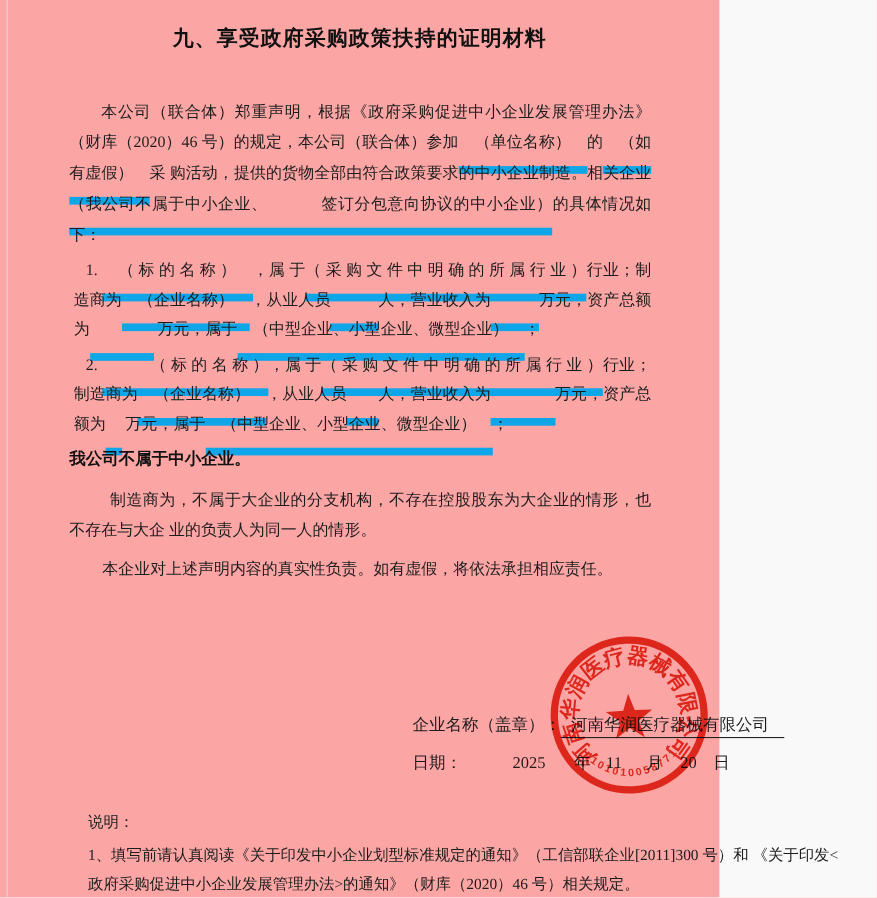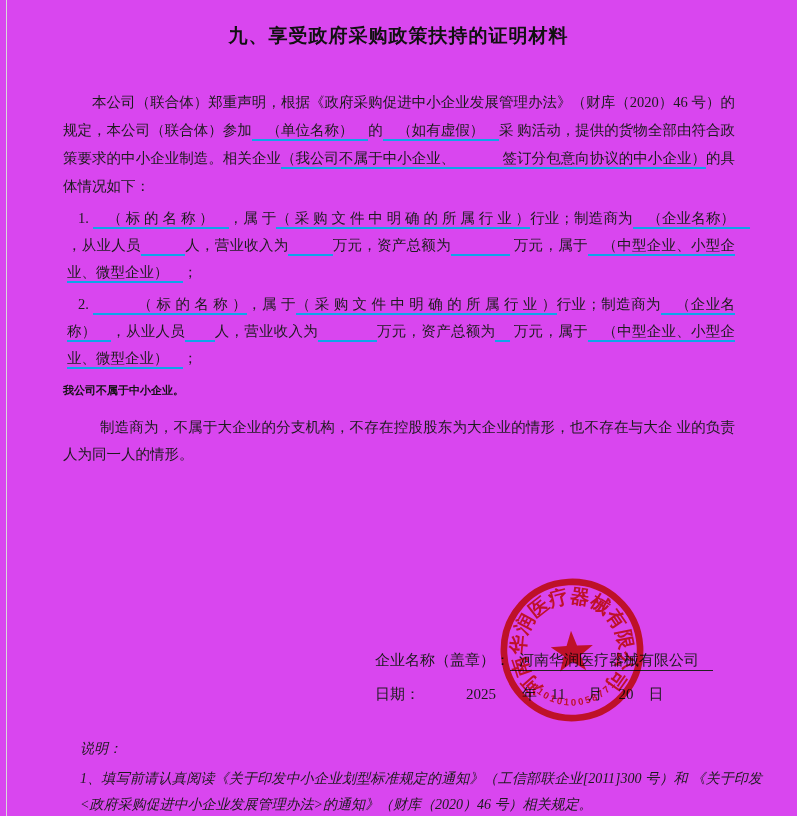--- a/index.html
+++ b/index.html
@@ -2,21 +2,21 @@
 <html><head>
 <meta charset="utf-8">
 <style>
   html,body{margin:0;padding:0;}
   body{
     width:797px;height:816px;overflow:hidden;
     background:#f9f9fa;
     font-family:"Liberation Serif","DejaVu Serif",serif;
     color:#1c1c1c;
   }
-  .page{position:relative;width:797px;height:816px;background:#d946ef;}
+  .page{position:relative;width:654px;height:816px;background:#fca5a5;}
   .page::before{
     content:"";position:absolute;left:6px;top:0;bottom:0;width:1px;background:#d9d9d9;
   }
   .doc-title{
     margin:0;padding-top:26px;text-align:center;
     font-family:"Liberation Sans","DejaVu Sans",sans-serif;
     font-size:19px;line-height:20px;font-weight:bold;letter-spacing:1px;color:#111;
   }
   .doc-subtitle{
     margin:0;padding-top:56px;text-align:center;
@@ -25,25 +25,25 @@
   }
   .body-text{
     margin:42px 62px 0 63px;
     font-size:14.5px;line-height:28px;text-align:justify;
   }
   .body-text p{margin:0;}
   .p1{text-indent:2em;}
   .item{margin-left:4px;text-indent:11px;line-height:27px;margin-top:5px;}
   .bold-line{
     font-family:"Liberation Sans","DejaVu Sans",sans-serif;
-    font-weight:bold;font-size:11px;line-height:28px;margin-top:4px !important;color:#111;
+    font-weight:bold;font-size:15px;line-height:28px;margin-top:4px !important;color:#111;
   }
   .p2{text-indent:37px;margin-top:10px !important;line-height:27px;}
   .p3{text-indent:30px;margin-top:9px !important;line-height:27px;}
-  .u{border-bottom:2px solid #0ea5e9;padding-bottom:1px;}
+  .u{border-bottom:7px solid #0ea5e9;padding-bottom:13px;}
   .signature{
     position:absolute;top:650px;left:375px;font-size:15px;line-height:21px;white-space:nowrap;
   }
   .sig-row1 .sig-company{
     border-bottom:1px solid #222;padding:0 14px 2px 9px;
   }
   .sig-row2{margin-top:13px;}
   .sig-row2 .sp-year{margin-left:46px;margin-top:42px;}
   .sig-row2 .sp-yu{margin-left:26px;}
   .sig-row2 .sp-month{margin-left:14px;}
@@ -53,21 +53,21 @@
   .seal{
     position:absolute;left:489px;top:576px;width:166px;height:148px;
     mix-blend-mode:multiply;opacity:.93;
     transform:rotate(-3deg);
     pointer-events:none;
   }
   .notes{
     position:absolute;top:736px;left:80px;width:682px;
     font-size:14px;line-height:26px;
   }
-  .notes p{margin:0;font-style:italic;}
+  .notes p{margin:0;}
   .notes .note-body{margin-top:4px;text-align:justify;}
 </style>
 </head>
 <body>
 
 <div class="page">
 
   <h1 class="doc-title">九、享受政府采购政策扶持的证明材料</h1>
 
 
@@ -76,20 +76,21 @@
     <p class="p1"><span>本公司（联合体）郑重声明，根据《政府采购促进中小企业发展管理办法》（财库（2020）46 号）的规定，本公司（联合体）参加</span><span class="u">　（单位名称）　</span><span>的</span><span class="u">　（如有虚假）　</span><span>采 购活动，提供的货物全部由符合政策要求的中小企业制造。相关企业</span><span class="u">（我公司不属于中小企业、　　　 签订分包意向协议的中小企业）</span><span>的具体情况如下：</span></p>
 
     <div class="item"><span>1. </span><span class="u">　（ 标 的 名 称 ）　</span><span>，属 于</span><span class="u">（ 采 购 文 件 中 明 确 的 所 属 行 业 ）</span><span>行业；制造商为</span><span class="u">　（企业名称）　</span><span>，从业人员</span><span class="u">　　　</span><span>人，营业收入为</span><span class="u">　　　</span><span>万元，资产总额为</span><span class="u">　　　　</span><span> 万元，属于</span><span class="u">　（中型企业、小型企业、微型企业）　</span><span>；</span></div>
 
     <div class="item"><span>2. </span><span class="u">　　　（ 标 的 名 称 ）</span><span>，属 于</span><span class="u">（ 采 购 文 件 中 明 确 的 所 属 行 业 ）</span><span>行业；制造商为</span><span class="u">　（企业名称）　</span><span>，从业人员</span><span class="u">　　</span><span>人，营业收入为</span><span class="u">　　　　</span><span>万元，资产总额为</span><span class="u">　</span><span> 万元，属于</span><span class="u">　（中型企业、小型企业、微型企业）　</span><span>；</span></div>
 
     <p class="bold-line">我公司不属于中小企业。</p>
 
     <p class="p2">制造商为，不属于大企业的分支机构，不存在控股股东为大企业的情形，也不存在与大企 业的负责人为同一人的情形。</p>
 
+    <p class="p3">本企业对上述声明内容的真实性负责。如有虚假，将依法承担相应责任。</p>
   </div>
 
   <div class="signature">
     <div class="sig-row1"><span>企业名称（盖章）：</span><span class="sig-company">河南华润医疗器械有限公司</span></div>
     <div class="sig-row2"><span>日期：</span><span class="sp-year">2025</span><span class="sp-yu">年</span><span class="sp-month">11</span><span class="sp-mu">月</span><span class="sp-day">20</span><span class="sp-du">日</span></div>
   </div>
 
   <svg class="seal" viewBox="0 0 200 200" xmlns="http://www.w3.org/2000/svg">
     <defs>
       <path id="sealArc" d="M 58.9 149.0 A 64 64 0 1 1 141.1 149.0" fill="none"></path>

